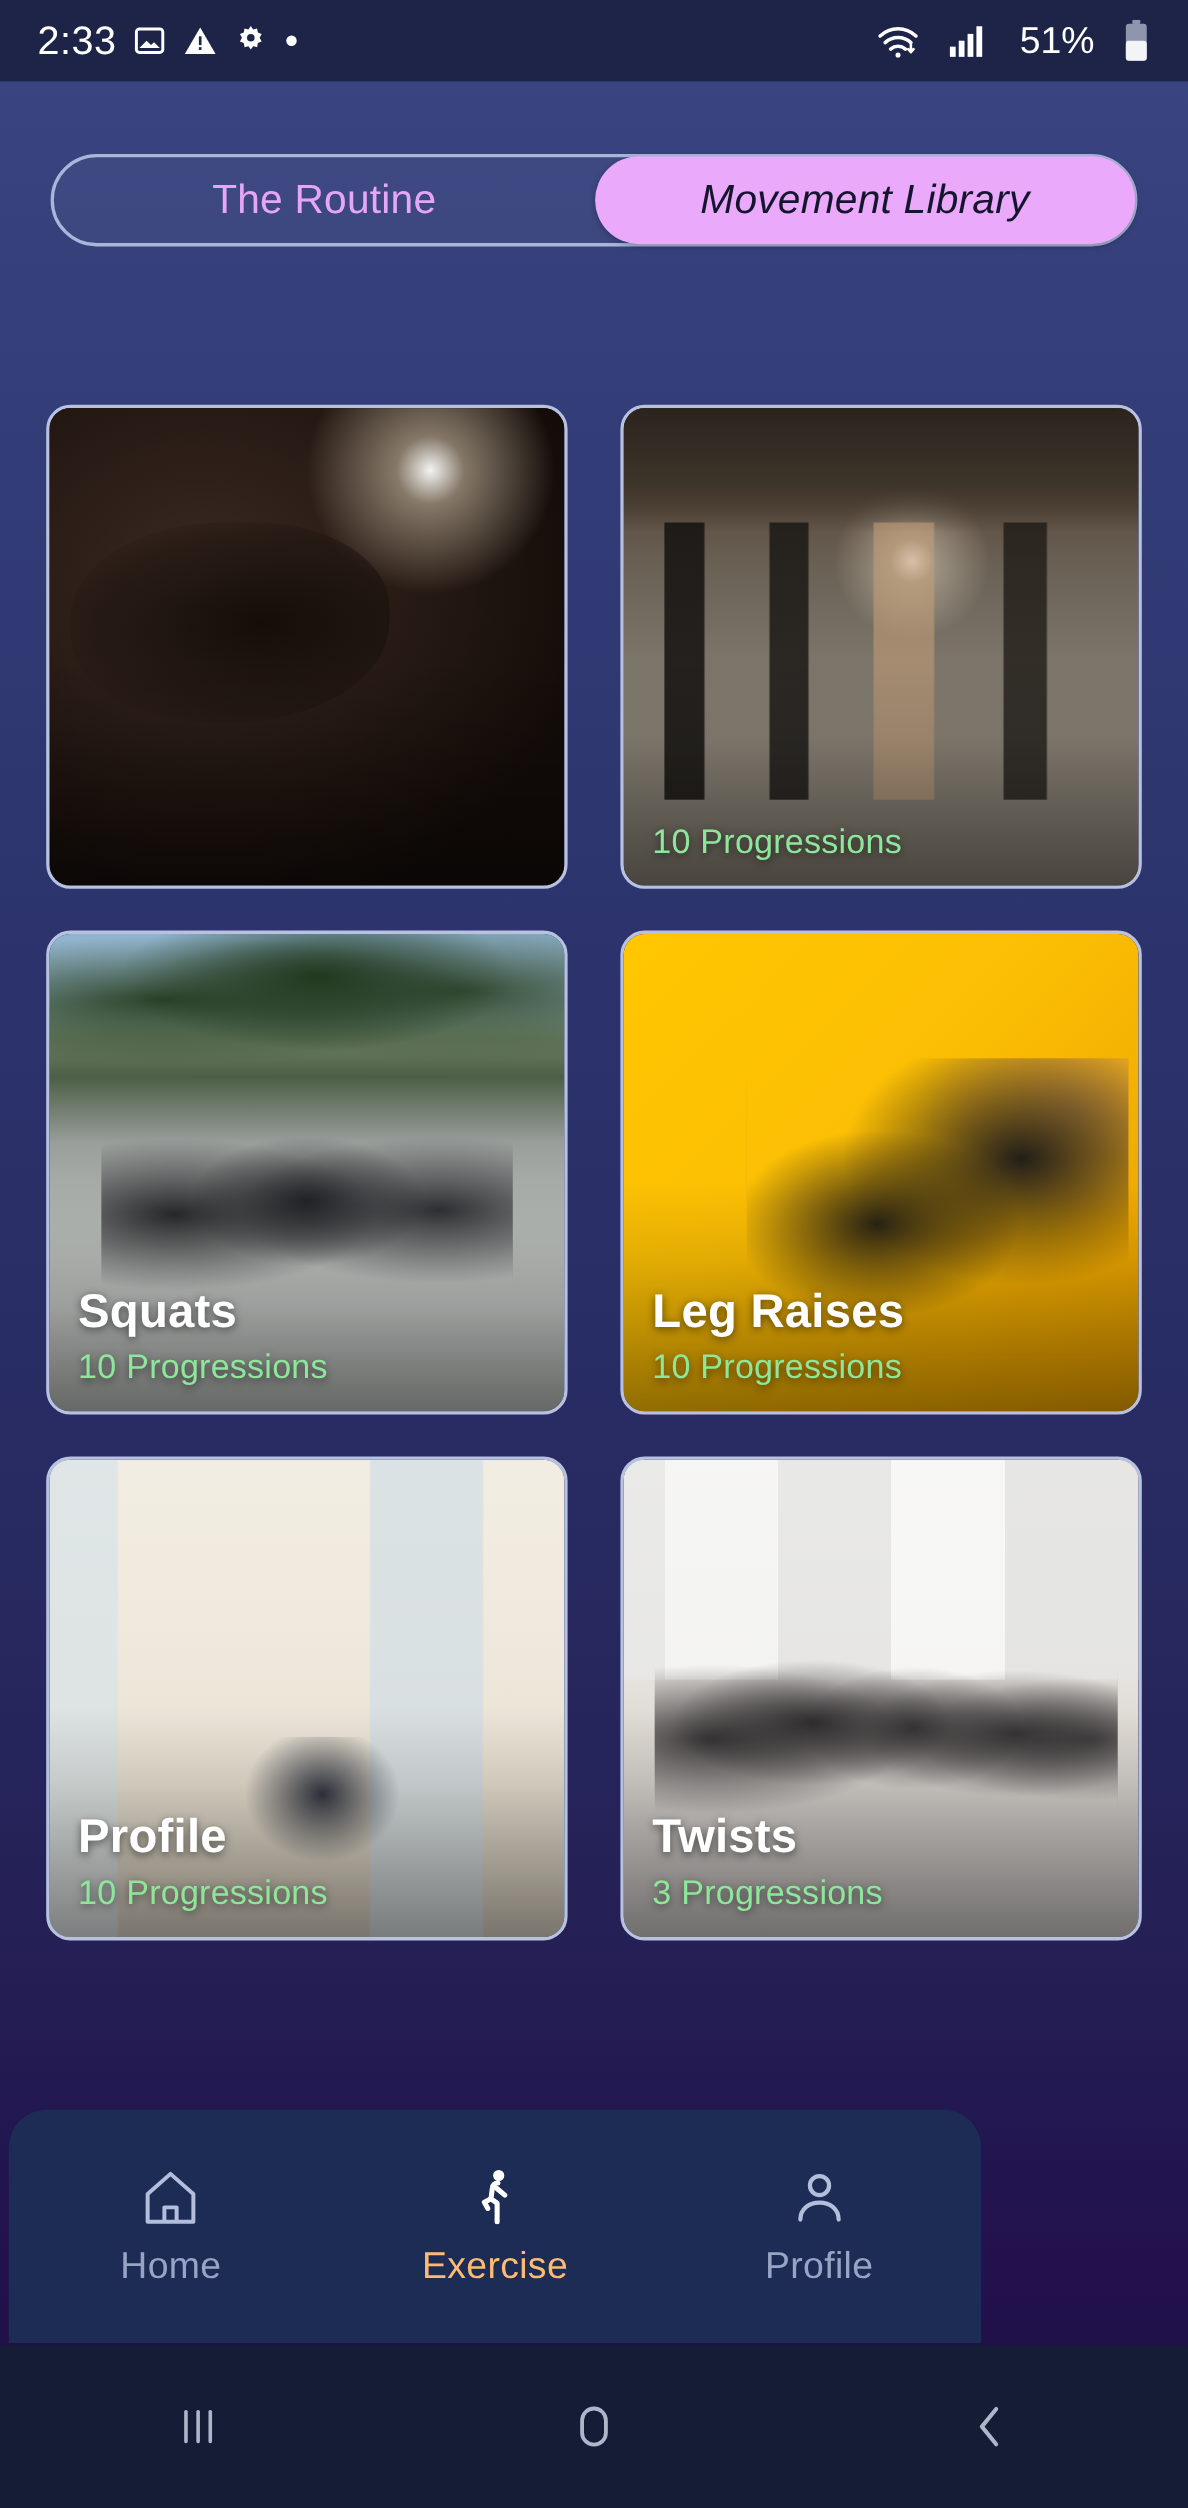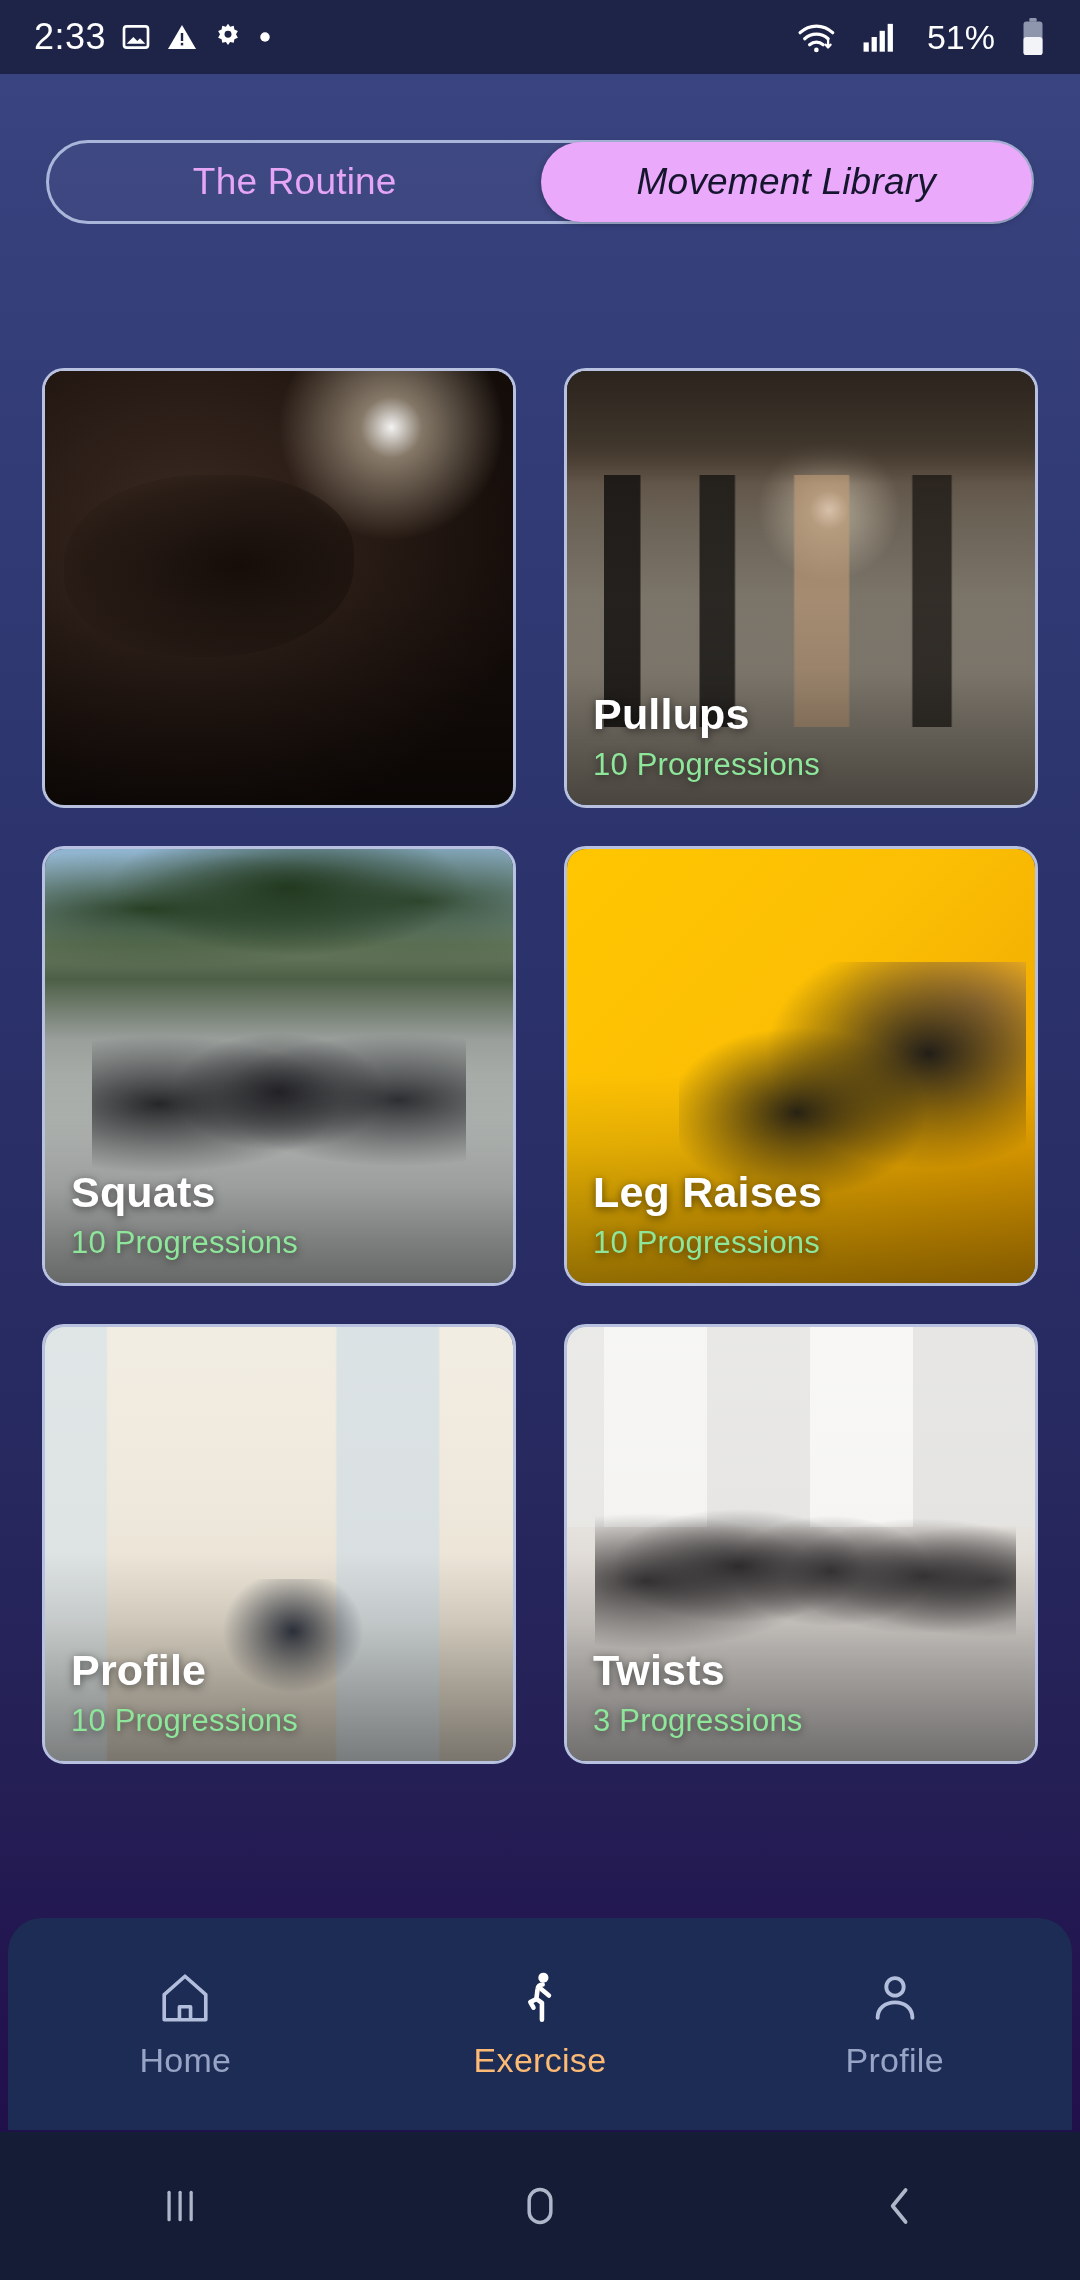--- a/index.html
+++ b/index.html
@@ -179,21 +179,21 @@
       radial-gradient(ellipse at 34% 50%, rgba(28,26,28,0.85) 0%, rgba(28,26,28,0) 32%),
       radial-gradient(ellipse at 56% 52%, rgba(32,30,32,0.8) 0%, rgba(32,30,32,0) 30%),
       radial-gradient(ellipse at 78% 54%, rgba(30,28,30,0.78) 0%, rgba(30,28,30,0) 30%),
       radial-gradient(ellipse at 94% 56%, rgba(28,26,28,0.7) 0%, rgba(28,26,28,0) 28%);
   }
 
   
   .appnav {
     position: absolute;
     left: 8px; bottom: 150px;
-    width: 1064px; height: 212px;
+    width: 884px; height: 212px;
     background: #1d2c54;
     border-radius: 34px 34px 0 0;
     display: flex; align-items: center;
   }
   .navitem {
     flex: 1 1 33.33%;
     display: flex; flex-direction: column;
     align-items: center; justify-content: center;
     gap: 14px;
   }
@@ -284,21 +284,20 @@
 
     <div class="card">
       <div class="card-photo ph-pushups"></div>
       <div class="card-shade"></div>
     </div>
 
     <div class="card">
       <div class="card-photo ph-pullups"></div>
       <div class="card-shade"></div>
       <div class="card-text">
-        <div class="card-title">Pullups</div>
         <div class="card-sub">10 Progressions</div>
       </div>
     </div>
 
     <div class="card">
       <div class="card-photo ph-squats"></div>
       <div class="card-shade"></div>
       <div class="card-text">
         <div class="card-title">Squats</div>
         <div class="card-sub">10 Progressions</div>

